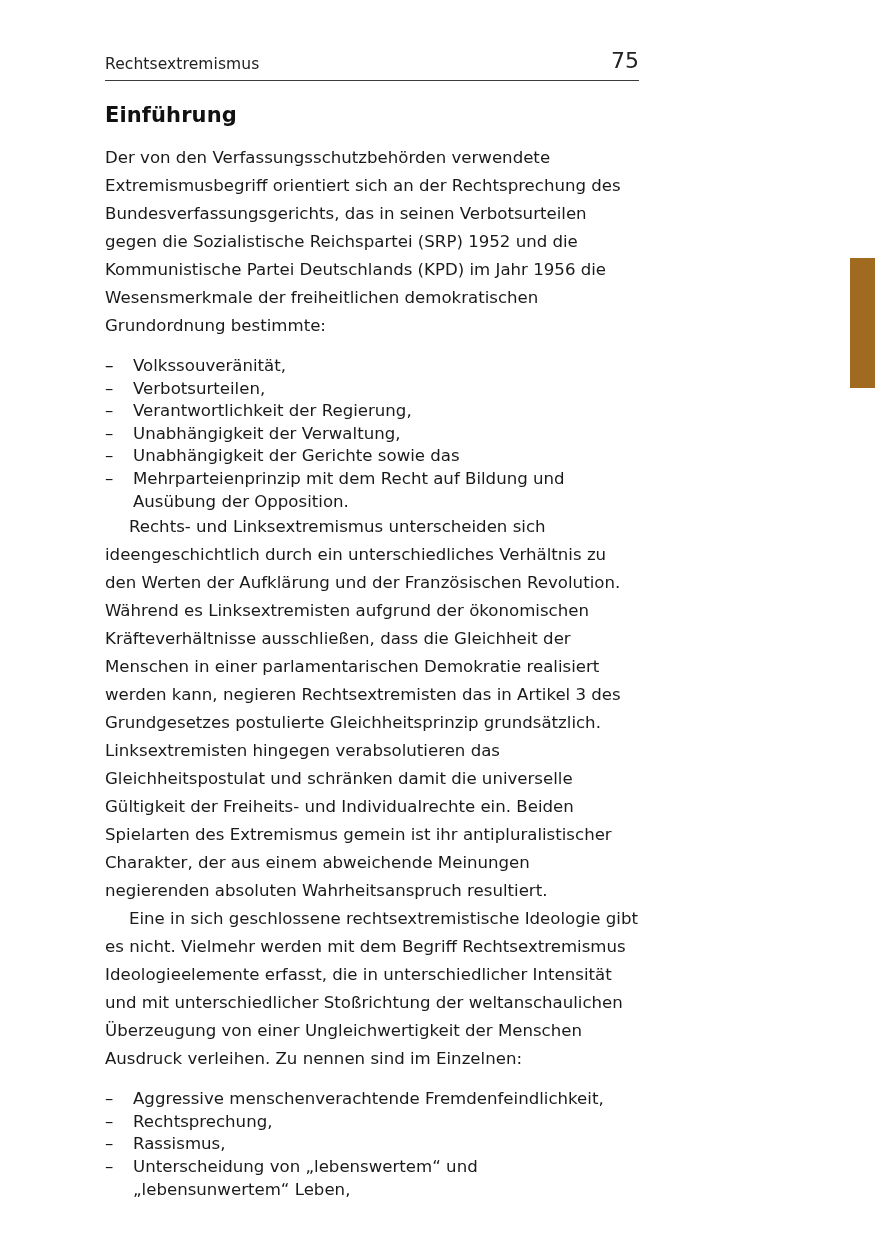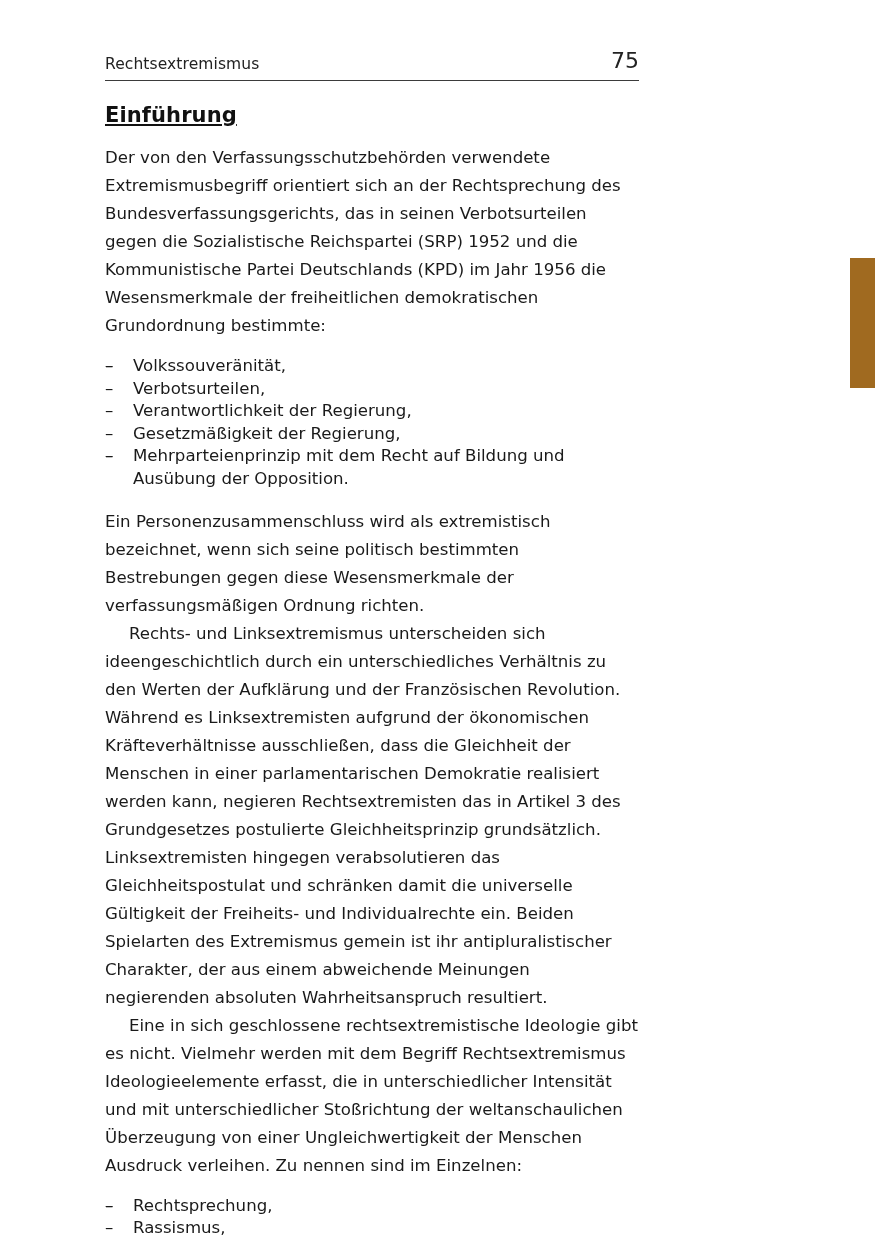--- a/index.html
+++ b/index.html
@@ -42,21 +42,20 @@
   .running-head .folio {
     font-size: 22px;
     color: #222222;
   }
   h1.section-title {
     font-size: 21px;
     font-weight: bold;
     margin: 22px 0 0 0;
     color: #111111;
     letter-spacing: 0.1px;
-    text-decoration: underline;
   }
   p.para {
     font-size: 16.6px;
     line-height: 28px;
     margin: 17px 0 0 0;
     text-align: left;
     color: #1a1a1a;
   }
   p.para.tight {
     margin-top: 0;
@@ -104,32 +103,31 @@
 
     <h1 class="section-title">Einführung</h1>
 
     <p class="para">Der von den Verfassungsschutzbehörden verwendete Extremismusbegriff orientiert sich an der Rechtsprechung des Bundesverfassungsgerichts, das in seinen Verbotsurteilen gegen die Sozialistische Reichspartei (SRP) 1952 und die Kommunistische Partei Deutschlands (KPD) im Jahr 1956 die Wesensmerkmale der freiheitlichen demokratischen Grundordnung bestimmte:</p>
 
     <ul class="dash-list">
       <li><span class="dash">–</span></li>
       <li><span class="dash">–</span><span>Volkssouveränität,</span></li>
       <li><span class="dash">–</span><span>Verbotsurteilen,</span></li>
       <li><span class="dash">–</span><span>Verantwortlichkeit der Regierung,</span></li>
-      <li><span class="dash">–</span><span>Gesetzmäßigkeit der Regierung,</span></li>
-      <li><span class="dash">–</span></li>
+      <li><span class="dash">–</span><span>Unabhängigkeit der Verwaltung,</span></li>
+      <li><span class="dash">–</span><span>Unabhängigkeit der Gerichte sowie das</span></li>
       <li><span class="dash">–</span><span>Mehrparteienprinzip mit dem Recht auf Bildung und Ausübung der Opposition.</span></li>
     </ul>
 
-    <p class="para">Ein Personenzusammenschluss wird als extremistisch bezeichnet, wenn sich seine politisch bestimmten Bestrebungen gegen diese Wesensmerkmale der verfassungsmäßigen Ordnung richten.</p>
 
     <p class="para tight">Rechts- und Linksextremismus unterscheiden sich ideengeschichtlich durch ein unterschiedliches Verhältnis zu den Werten der Aufklärung und der Französischen Revolution. Während es Linksextremisten aufgrund der ökonomischen Kräfteverhältnisse ausschließen, dass die Gleichheit der Menschen in einer parlamentarischen Demokratie realisiert werden kann, negieren Rechtsextremisten das in Artikel 3 des Grundgesetzes postulierte Gleichheitsprinzip grundsätzlich. Linksextremisten hingegen verabsolutieren das Gleichheitspostulat und schränken damit die universelle Gültigkeit der Freiheits- und Individualrechte ein. Beiden Spielarten des Extremismus gemein ist ihr antipluralistischer Charakter, der aus einem abweichende Meinungen negierenden absoluten Wahrheitsanspruch resultiert.</p>
 
     <p class="para tight">Eine in sich geschlossene rechtsextremistische Ideologie gibt es nicht. Vielmehr werden mit dem Begriff Rechtsextremismus Ideologieelemente erfasst, die in unterschiedlicher Intensität und mit unterschiedlicher Stoßrichtung der weltanschaulichen Überzeugung von einer Ungleichwertigkeit der Menschen Ausdruck verleihen. Zu nennen sind im Einzelnen:</p>
 
     <ul class="dash-list">
-      <li><span class="dash">–</span></li>
+      <li><span class="dash">–</span><span>Aggressive menschenverachtende Fremdenfeindlichkeit,</span></li>
       <li><span class="dash">–</span><span>Rechtsprechung,</span></li>
       <li><span class="dash">–</span><span>Rassismus,</span></li>
       <li><span class="dash">–</span><span>Unterscheidung von „lebenswertem“ und „lebensunwertem“ Leben,</span></li>
     </ul>
 
   </div>
 </div>
 
 </body></html>

